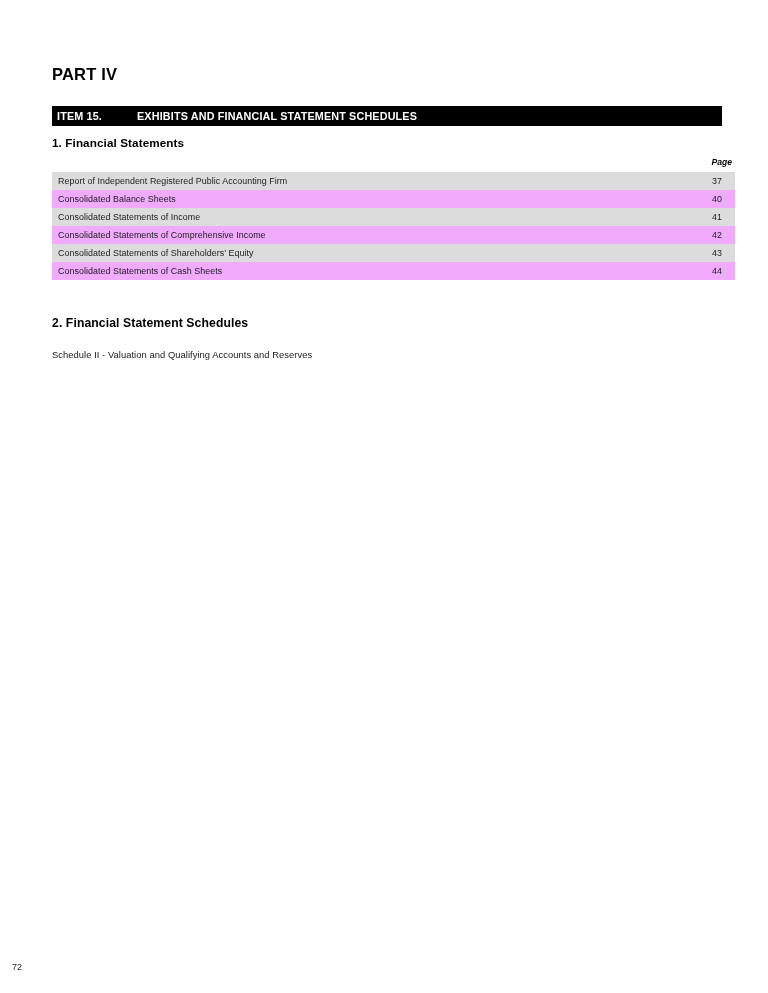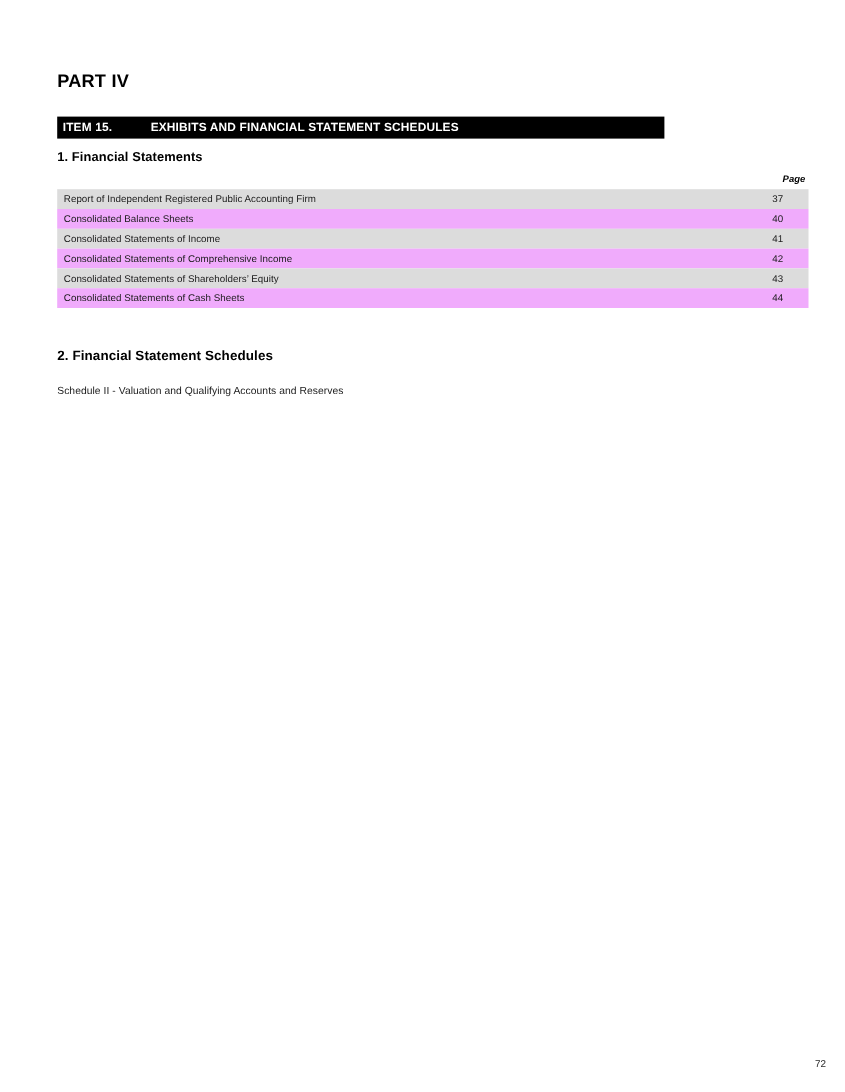--- a/index.html
+++ b/index.html
@@ -36,21 +36,21 @@
     letter-spacing: 0.2px;
     color: #000000;
     line-height: 20px;
   }
 
   
   .item-bar {
     position: absolute;
     left: 40px;
     top: 106px;
-    width: 552px;
+    width: 670px;
     height: 20px;
     background: #000000;
     color: #ffffff;
     display: flex;
     align-items: center;
     box-sizing: border-box;
     padding-left: 5px;
   }
   .item-bar .item-number {
     font-size: 10.8px;
@@ -100,21 +100,21 @@
     top: 172px;
     width: 683px;
     border-collapse: collapse;
   }
   .toc-row {
     position: relative;
     height: 18px;
     display: flex;
     align-items: center;
     box-sizing: border-box;
-    padding: 0 17px 0 6px;
+    padding: 0 7px 0 6px;
   }
   .toc-row.shaded { background: #dcdcdc; }
   .toc-row.plain  { background: #f0abfc; }
   .toc-title {
     flex: 1 1 auto;
     font-size: 8.9px;
     color: #1a1a1a;
     letter-spacing: 0.05px;
     white-space: nowrap;
     overflow: hidden;
@@ -141,24 +141,23 @@
     letter-spacing: 0.05px;
     white-space: nowrap;
   }
 
   
   .footer-page-number {
     position: absolute;
     left: 0;
     top: 962px;
     width: 723px;
-    text-align: right;
+    text-align: left;
     font-size: 9px;
     color: #2b2b2b;
-    margin-left: 16px;
   }
 </style>
 </head>
 <body>
 
 <div class="page">
 
   <div class="part-heading">PART IV</div>
 
   <div class="item-bar">

